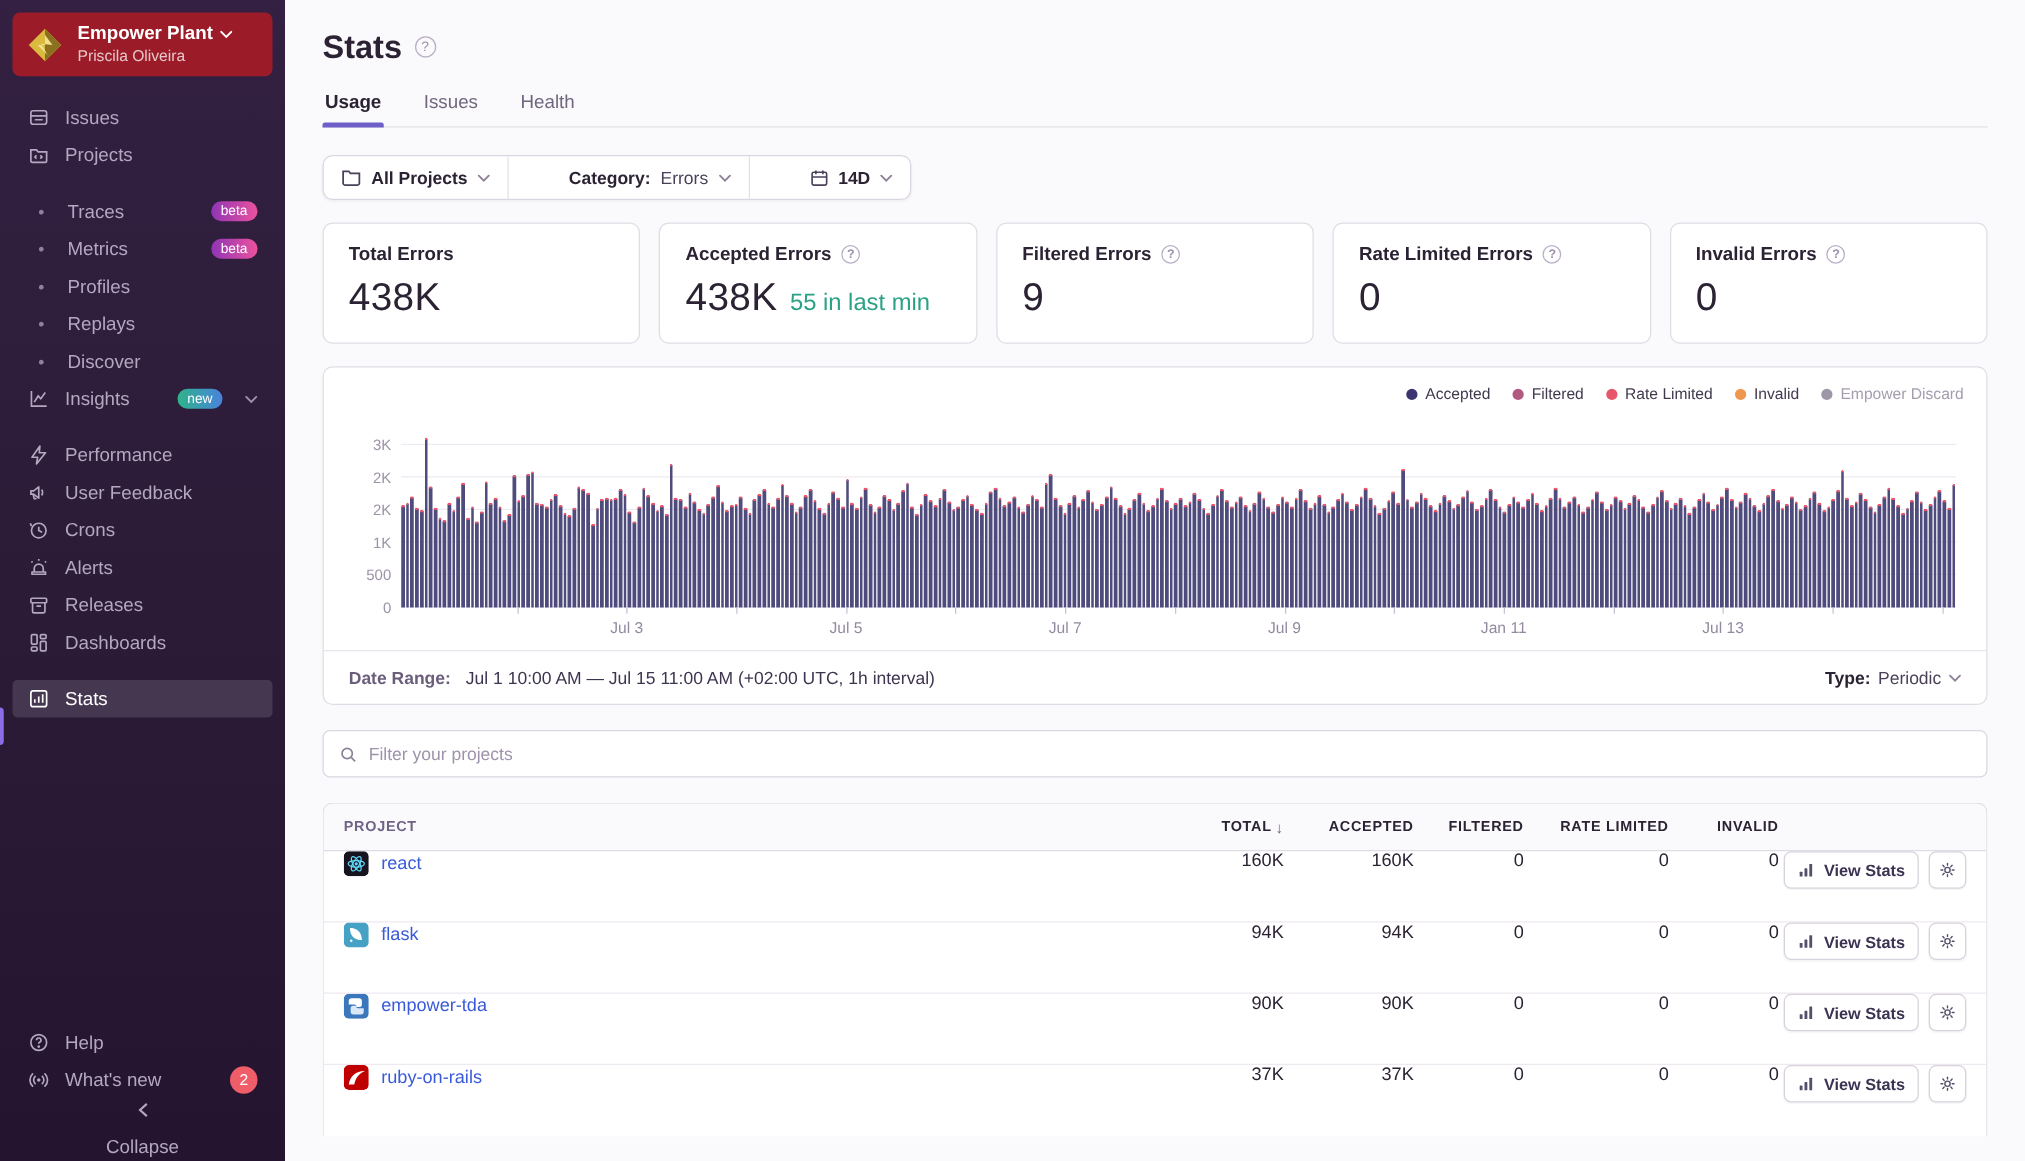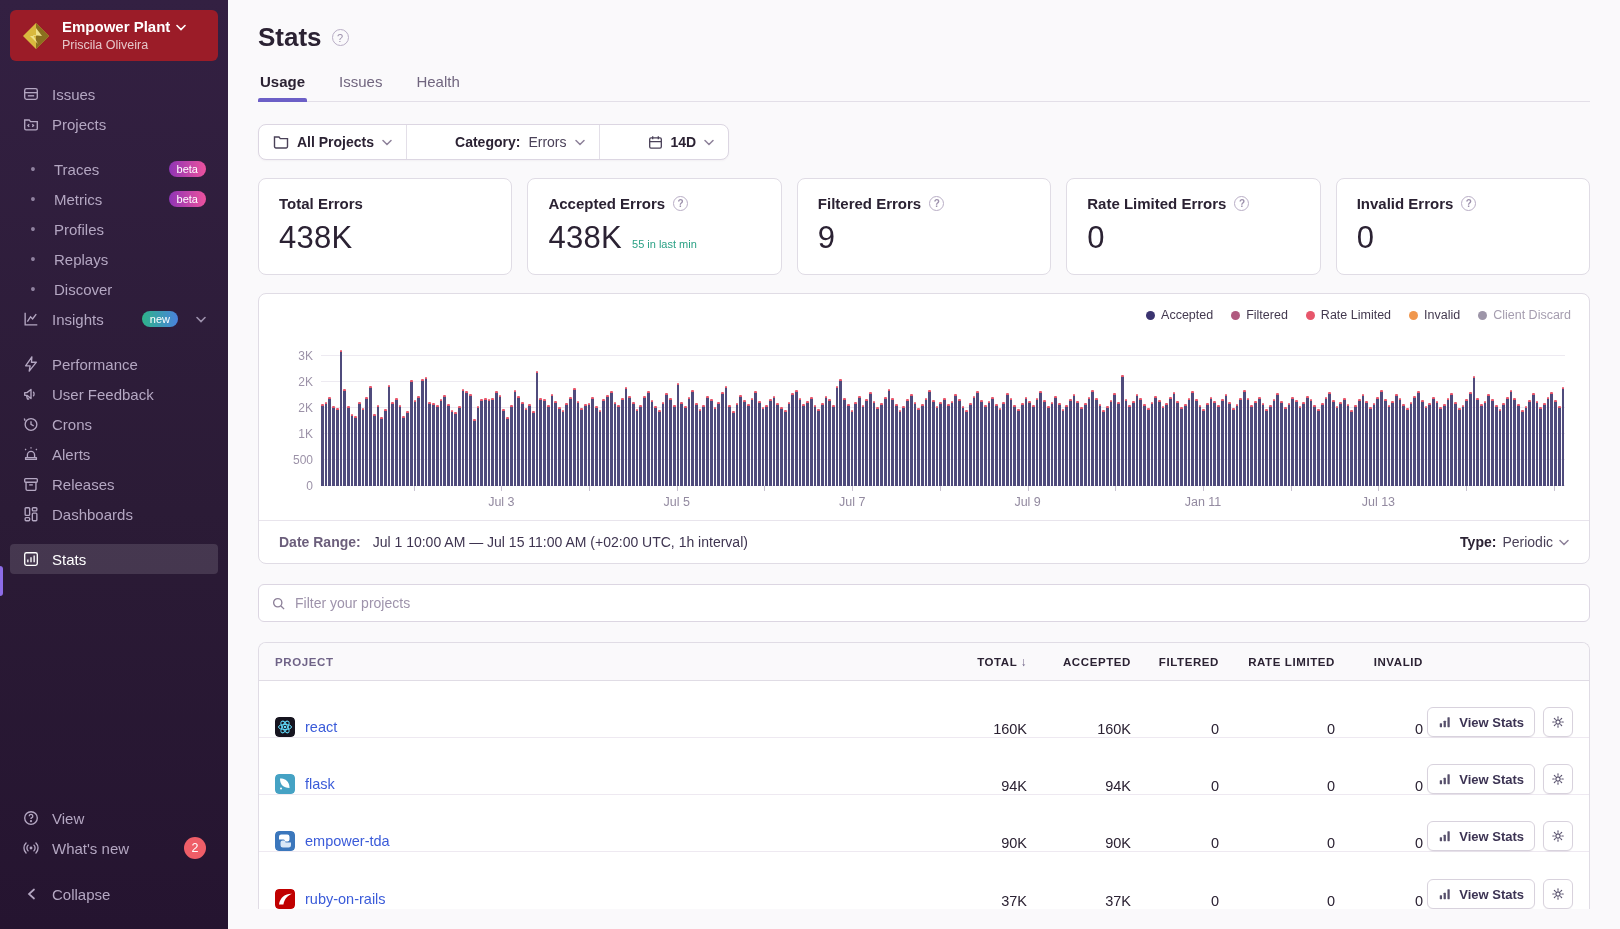--- a/index.html
+++ b/index.html
@@ -25,21 +25,21 @@
   .nav-item.sub .bullet { width:18px; flex:0 0 18px; text-align:center; color:#8f819f; font-size:14px; line-height:30px; }
   .nav-gap { height:15px; }
   .spring { flex:1; }
   .badge-pill { margin-left:auto; font-size:11px; color:#fff; padding:1.5px 8px 2.5px; border-radius:9px; }
   .badge-beta { background:linear-gradient(90deg,#8f35b5,#ec529e); }
   .badge-new { background:linear-gradient(90deg,#2eb38a,#4a82dd); }
   .row-chev { margin-left:auto; color:#9d90ac; }
   .badge-num { margin-left:auto; background:#ef5e68; color:#fff; width:22px; height:22px; border-radius:50%;
     font-size:12.5px; display:flex; align-items:center; justify-content:center; }
   .active-indicator { position:absolute; left:0; top:566px; width:3px; height:30px; background:#8d6ce8; border-radius:0 3px 3px 0; }
-  .collapse-row { margin:16px 10px 20px; }
+  .collapse-row { margin:0 10px 20px;flex-direction:column; }
 
   svg.icon { display:block; }
 
   
   .main { flex:1; display:flex; flex-direction:column; min-width:0; background:#faf9fb; }
   .page-head { padding:22px 30px 0; }
   .title-row { display:flex; align-items:center; gap:10px; }
   .page-title { font-size:26px; font-weight:700; color:#2b2233; }
   .help-circ { width:17px; height:17px; border:1px solid #b9aec6; color:#9d91ac; border-radius:50%;
     font-size:11px; display:inline-flex; align-items:center; justify-content:center; cursor:pointer; flex:0 0 17px; }
@@ -56,21 +56,21 @@
   .filterseg + .filterseg { border-left:1px solid #e3dfe8;padding-left:48px; }
   .filterseg b { font-weight:700; }
   .filterseg .muted-val { color:#4a4158; }
   .chev { color:#8d8199; display:inline-flex; }
 
   .cards { display:flex; gap:15px; margin-top:18px; }
   .card { flex:1; background:#fff; border:1px solid #e0dce5; border-radius:8px; padding:16px 20px 18px; min-height:92px; }
   .card-label { font-size:15px; font-weight:700; color:#2b2233; display:flex; align-items:center; gap:8px; }
   .card-value-row { margin-top:8px; display:flex; align-items:baseline; gap:10px; }
   .card-value { font-size:31px; color:#2b2233; font-weight:500; letter-spacing:.3px; }
-  .card-note { font-size:11px; color:#2ba185; }
+  .card-note { font-size:19px; color:#2ba185; }
 
   
   .chart-card { margin-top:18px; background:#fff; border:1px solid #e0dce5; border-radius:8px; }
   .chart-body { padding:14px 18px 4px 18px; }
   .legend { display:flex; justify-content:flex-end; gap:18px; font-size:12.5px; color:#43394f; }
   .legend-item { display:flex; align-items:center; gap:6px; cursor:pointer; }
   .legend-dot { width:9px; height:9px; border-radius:50%; }
   .legend-item.muted { color:#a59daf; }
   .plot-wrap { position:relative; height:150px; margin:14px 6px 0 44px; }
   .gridline { position:absolute; left:0; right:0; height:1px; background:#edeaf1; }
@@ -91,21 +91,21 @@
   
   .search-wrap { margin-top:20px; background:#fff; border:1px solid #dcd6e2; border-radius:6px; height:38px;
     display:flex; align-items:center; padding:0 12px; gap:9px; }
   .search-wrap input { border:0; outline:0; flex:1; font-size:14px; color:#2b2233; font-family:inherit; background:transparent; }
   .search-wrap input::placeholder { color:#9e93ab; }
 
   
   .table-card { margin-top:20px; background:#fff; border:1px solid #e0dce5; border-radius:8px 8px 0 0; border-bottom:0; overflow:hidden; }
   .thead { display:flex; align-items:center; background:#faf9fb; border-bottom:1px solid #e0dce5; height:38px;
     font-size:11.5px; font-weight:700; letter-spacing:.6px; color:#6f6387; text-transform:uppercase; padding:0 16px; }
-  .trow { display:flex; align-items:flex-end; height:57px; padding:0 16px; border-bottom:1px solid #eee9f1; font-size:14.5px; }
+  .trow { display:flex; align-items:flex-start; height:57px; padding:0 16px; border-bottom:1px solid #eee9f1; font-size:14.5px; }
   .col-project { flex:1; display:flex; align-items:center; gap:10px; }
   .col-num { width:104px; text-align:right; color:#2b2233; }
   .col-num.w90 { width:88px; }
   .col-num.w116 { width:116px; }
   .col-actions { width:150px; display:flex; justify-content:flex-end; align-items:center; gap:8px; }
   .proj-link { color:#3a5bd9; cursor:pointer; text-decoration:none; }
   .plat { width:20px; height:20px; border-radius:4px; flex:0 0 20px; }
   .btn { display:inline-flex; align-items:center; gap:7px; background:#fff; border:1px solid #d8d2dd; border-radius:6px;
     height:30px; padding:0 10px; font-size:13px; font-weight:700; color:#3c3353; cursor:pointer; box-shadow:0 1px 1px rgba(43,34,51,.04); }
   .btn.icon-only { width:30px; padding:0; justify-content:center; }
@@ -280,21 +280,21 @@
 
   <div class="nav" style="margin-top:0;">
     <div class="nav-item">
       <span class="ico">
           <svg class="icon" width="18" height="18" viewBox="0 0 20 20" fill="none" stroke="currentColor" stroke-width="1.5">
             <circle cx="10" cy="10" r="7"></circle>
             <path d="M8 8a2 2 0 1 1 2.6 1.9c-.5.2-.6.6-.6 1.1"></path>
             <circle cx="10" cy="13.6" r="0.5" fill="currentColor"></circle>
           </svg>
         </span>
-      <span>View</span>
+      <span>Help</span>
     </div>
     <div class="nav-item">
       <span class="ico">
           <svg class="icon" width="18" height="18" viewBox="0 0 20 20" fill="none" stroke="currentColor" stroke-width="1.5" stroke-linecap="round">
             <circle cx="10" cy="10" r="1.6" fill="currentColor" stroke="none"></circle>
             <path d="M6.8 6.8a4.5 4.5 0 0 0 0 6.4"></path>
             <path d="M13.2 6.8a4.5 4.5 0 0 1 0 6.4"></path>
             <path d="M4.5 4.5a7.7 7.7 0 0 0 0 11"></path>
             <path d="M15.5 4.5a7.7 7.7 0 0 1 0 11"></path>
           </svg>
@@ -433,21 +433,21 @@
             <div class="legend-item">
               <span class="legend-dot" style="background: rgb(231, 86, 107);"></span>
               <span>Rate Limited</span>
             </div>
             <div class="legend-item">
               <span class="legend-dot" style="background: rgb(240, 151, 78);"></span>
               <span>Invalid</span>
             </div>
             <div class="legend-item muted">
               <span class="legend-dot" style="background: rgb(157, 149, 168);"></span>
-              <span>Client Discard</span>
+              <span>Empower Discard</span>
             </div>
           </div>
         <div class="plot-wrap">
           <div class="gridline" style="bottom: 0px;"></div>
             <div class="gridline" style="bottom: 26px;"></div>
             <div class="gridline" style="bottom: 52px;"></div>
             <div class="gridline" style="bottom: 78px;"></div>
             <div class="gridline" style="bottom: 104px;"></div>
             <div class="gridline" style="bottom: 130px;"></div>
             <div class="bars">

